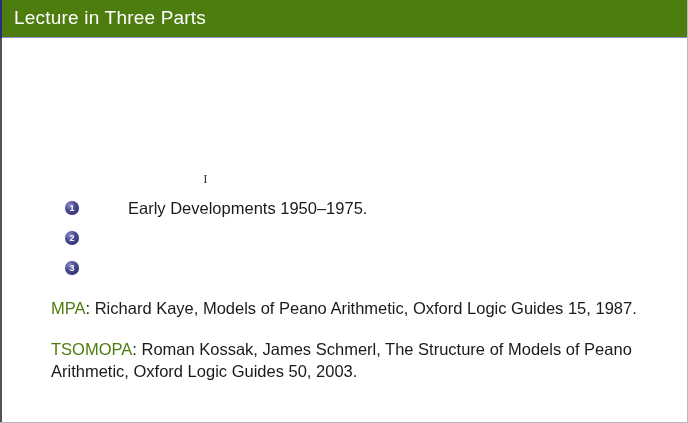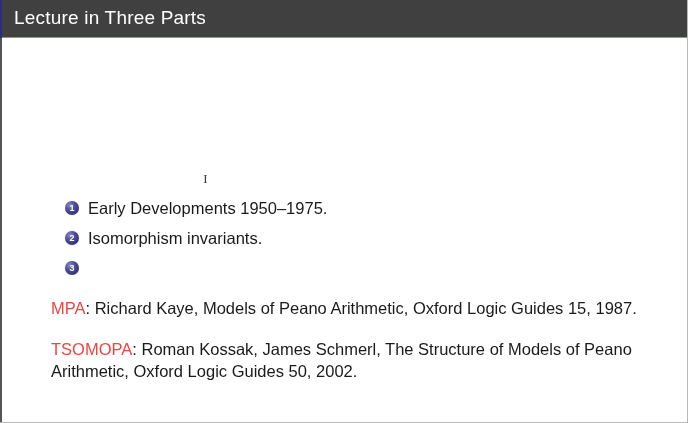--- a/index.html
+++ b/index.html
@@ -31,21 +31,21 @@
     height: 5px;
     background: linear-gradient(to right, #4b4bbe, #5a6ccc);
   }
 
   .title-bar {
     position: absolute;
     top: 0;
     left: 0;
     width: 688px;
     height: 38px;
-    background: #404040;
+    background: #4d7c0f;
     border-bottom: 1px solid #8d8dc8;
     box-sizing: border-box;
   }
 
   .title-text {
     position: absolute;
     left: 14px;
     top: 7px;
     color: #ffffff;
     font-size: 19px;
@@ -123,39 +123,40 @@
     text-align: center;
     font-weight: 700;
     box-shadow: 0 0 1px rgba(0,0,0,0.35);
   }
 
   .bullet-text {
     font-size: 16.5px;
     color: #1a1a1a;
     line-height: 22px;
     white-space: nowrap;
+    margin-left: 40px;
   }
 
   .refs {
     position: absolute;
     left: 49px;
     top: 258px;
     width: 600px;
   }
 
   .ref-para {
     font-size: 16.5px;
     line-height: 22.5px;
     color: #1a1a1a;
     margin-bottom: 18px;
     max-width: 590px;
   }
 
   .ref-key {
-    color: #ef4444;
+    color: #4d7c0f;
   }
 </style>
 </head>
 <body>
 
 <div id="slide">
 
   <div class="top-strip"></div>
 
   <div class="title-bar">
@@ -171,36 +172,35 @@
 
     <div class="bullet-list">
 
       <div class="bullet-row">
         <div class="bullet-marker">1</div>
         <div class="bullet-text">Early Developments 1950–1975.</div>
       </div>
 
       <div class="bullet-row">
         <div class="bullet-marker">2</div>
-        <div class="bullet-text">Isomorphism invariants.</div>
       </div>
 
       <div class="bullet-row">
         <div class="bullet-marker">3</div>
       </div>
 
     </div>
 
     <div class="refs">
 
       <div class="ref-para">
         <span class="ref-key">MPA</span><span>: </span><span>Richard Kaye, Models of Peano Arithmetic, Oxford Logic Guides 15, 1987.</span>
       </div>
 
       <div class="ref-para">
-        <span class="ref-key">TSOMOPA</span><span>: </span><span>Roman Kossak, James Schmerl, The Structure of Models of Peano Arithmetic, Oxford Logic Guides 50, 2002.</span>
+        <span class="ref-key">TSOMOPA</span><span>: </span><span>Roman Kossak, James Schmerl, The Structure of Models of Peano Arithmetic, Oxford Logic Guides 50, 2003.</span>
       </div>
 
     </div>
 
   </div>
 
 </div>
 
 </body></html>

